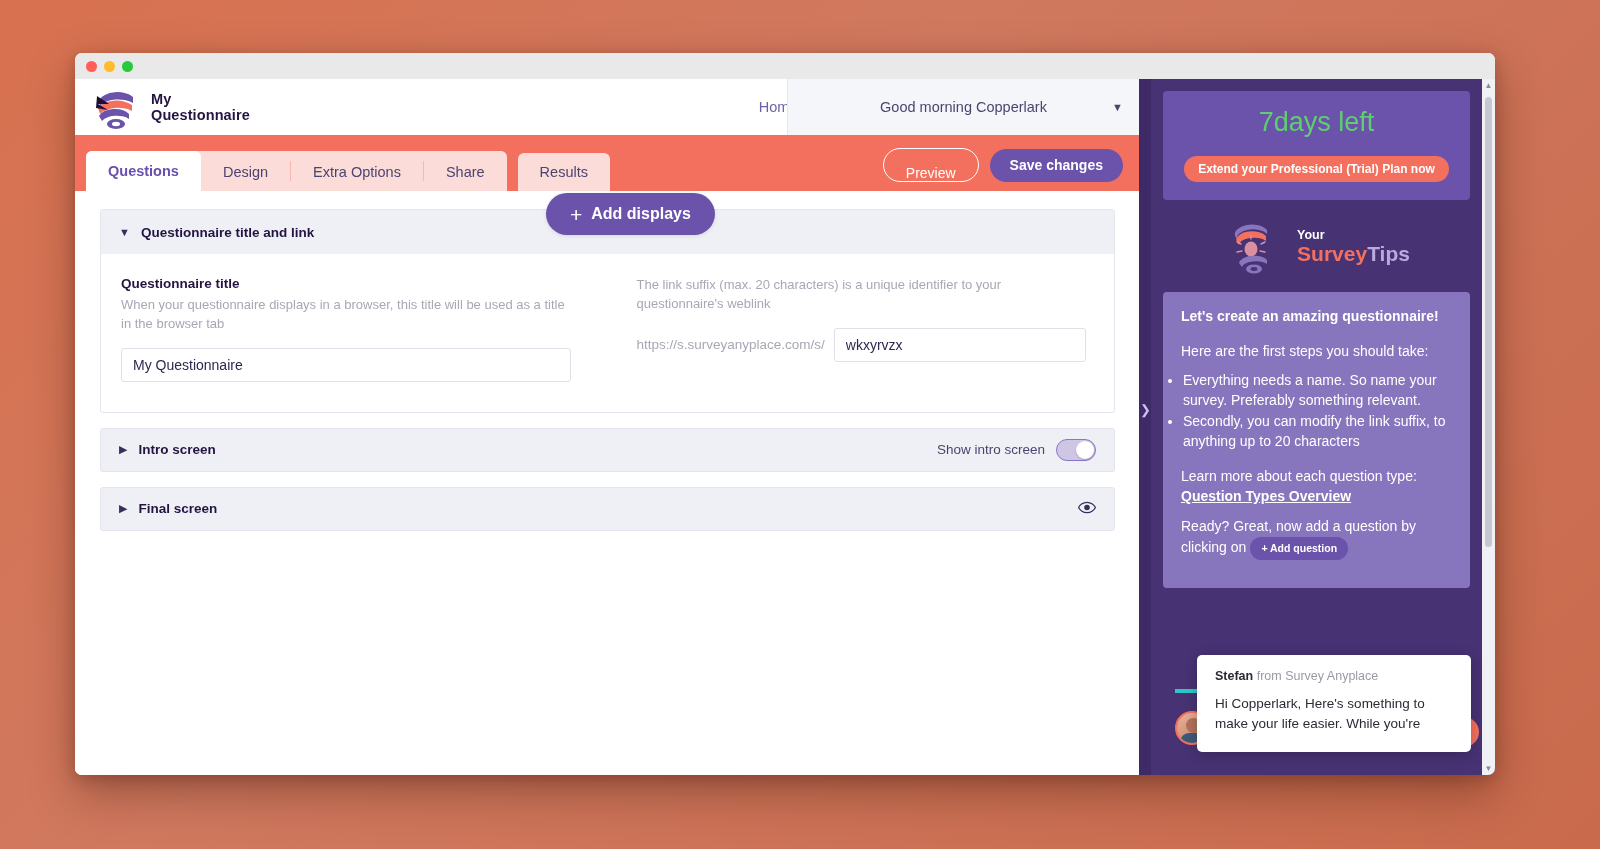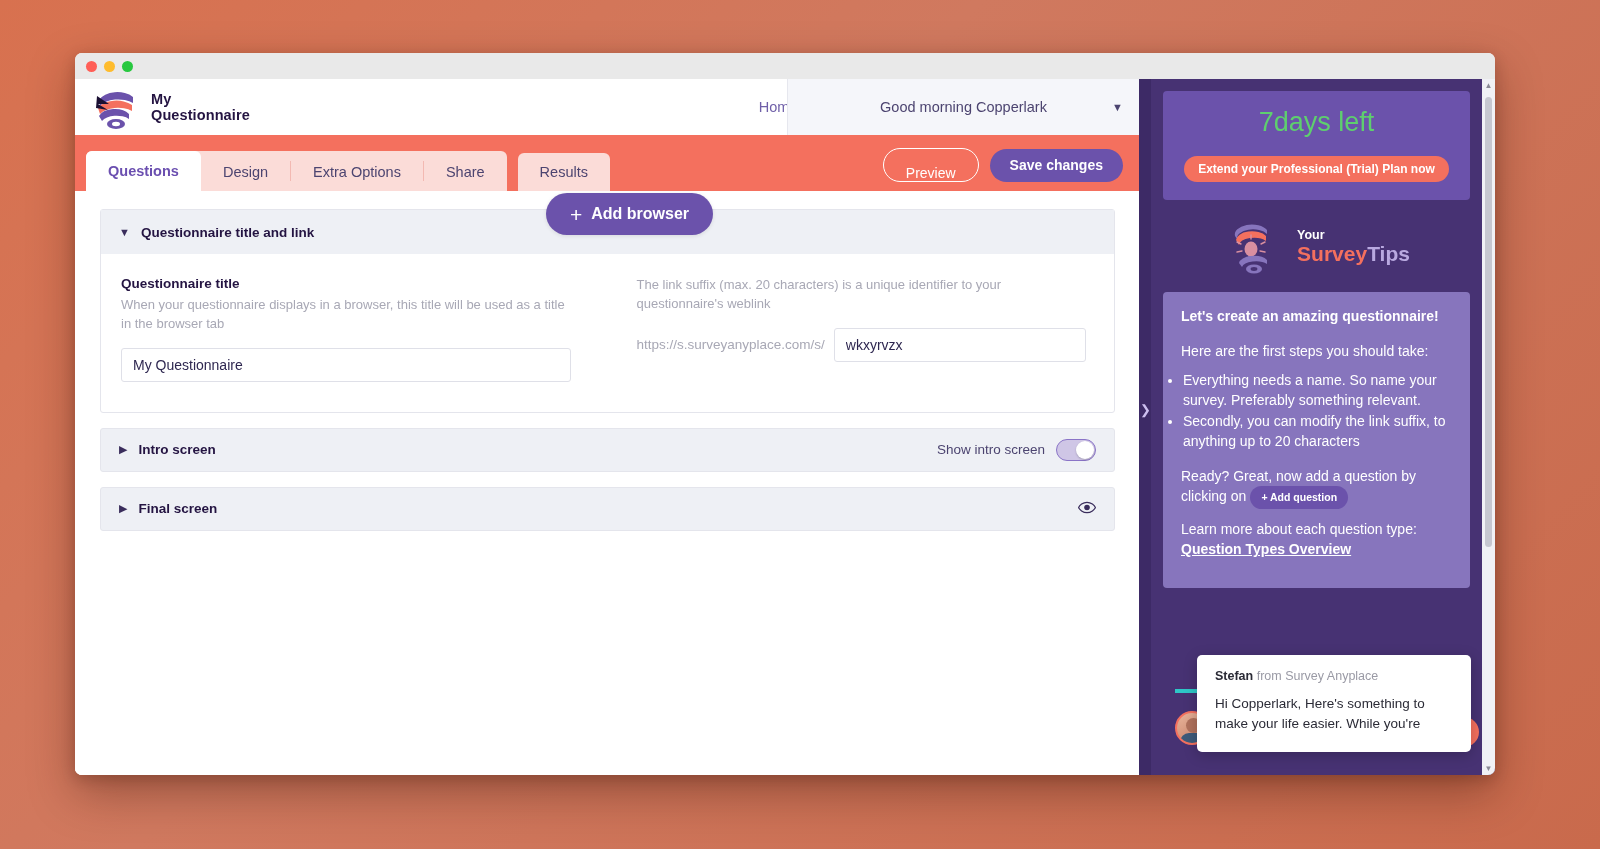--- a/index.html
+++ b/index.html
@@ -266,21 +266,21 @@
           <button class="btn-preview">Preview</button>
           <button class="btn-save">Save changes</button>
         </div>
       </div>
 
       <div class="main">
 
         <div class="addq-wrap">
           <button class="btn-addq">
             <span class="plus">+</span>
-            <span>Add browser</span>
+            <span>Add displays</span>
           </button>
         </div>
 
         <div class="panel">
           <div class="panel-header">
             <span class="chev down">▼</span>
             <span class="panel-title">Questionnaire title and link</span>
           </div>
 
           <div class="panel-body">
@@ -366,25 +366,25 @@
         </div>
 
         <div class="tips-card">
           <div class="tips-h">Let's create an amazing questionnaire!</div>
           <div class="tips-p">Here are the first steps you should take:</div>
           <ul>
             <li>Everything needs a name. So name your survey. Preferably something relevant.</li>
             <li>Secondly, you can modify the link suffix, to anything up to 20 characters</li>
           </ul>
           <div class="tips-p">
-            <span>Ready? Great, now add a question by clicking on</span><span class="inline-chip">+ Add question</span>
-          </div>
-          <div class="tips-p">
             <span>Learn more about each question type:</span>
             <a class="tips-link" href="#">Question Types Overview</a>
+          </div>
+          <div class="tips-p">
+            <span>Ready? Great, now add a question by clicking on</span><span class="inline-chip">+ Add question</span>
           </div>
         </div>
       </div>
 
       <div class="sb-bottom">
         <div class="sb-teal"></div>
         <div class="avatar">
           <div class="head"></div>
           <div class="body"></div>
         </div>

